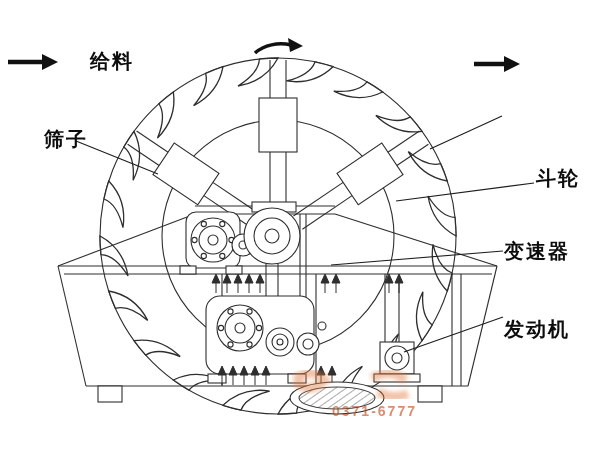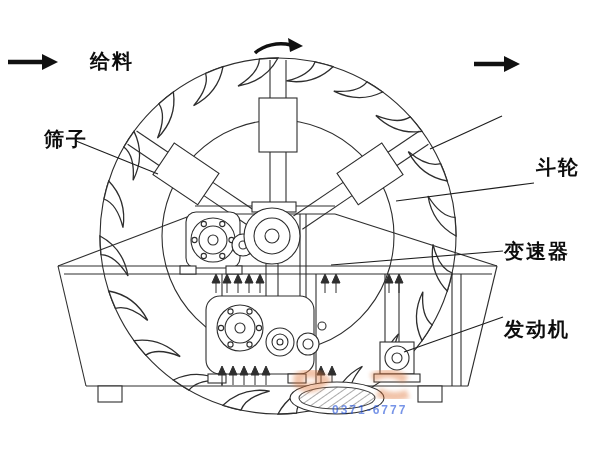--- a/index.html
+++ b/index.html
@@ -4,26 +4,26 @@
 <style>
   html,body{margin:0;padding:0;background:#fff;}
   .stage{position:relative;width:600px;height:450px;background:#ffffff;overflow:hidden;
          font-family:"Liberation Sans","DejaVu Sans",sans-serif;}
   .stage svg{position:absolute;left:0;top:0;}
   .lbl{position:absolute;font-size:20px;font-weight:700;color:#0d0d0d;
        letter-spacing:2px;white-space:nowrap;}
   .lbl-feed{left:62px;top:48px;margin-left:28px;}
   .lbl-sieve{left:44px;top:126px;}
   .lbl-discharge{left:506px;top:101px;}
-  .lbl-bucket{left:536px;top:154px;text-align:center;}
+  .lbl-bucket{left:536px;top:165px;text-align:center;}
   .lbl-gearbox{left:504px;top:238px;}
   .lbl-engine{left:504px;top:316px;}
   .lbl-reservoir{left:518px;top:386px;}
-  .wm-phone{position:absolute;left:332px;top:403px;font-size:12px;font-weight:700;
-            color:#1d4ed8;letter-spacing:2px;opacity:.6;filter:blur(.4px);}
+  .wm-phone{position:absolute;left:332px;top:403px;font-size:14px;font-weight:700;
+            color:#c2410c;letter-spacing:2px;opacity:.6;filter:blur(.4px);}
 </style>
 </head>
 <body>
 
 <div class="stage">
 
 <svg width="600" height="450" viewBox="0 0 600 450">
   <defs>
     <path id="tooth" d="M 0 -178 C -8 -163 -22 -153 -40 -150 C -27 -158 -19 -168 -18.6 -177 A 178 178 0 0 1 0 -178 Z"></path>
     <g id="spoke">

